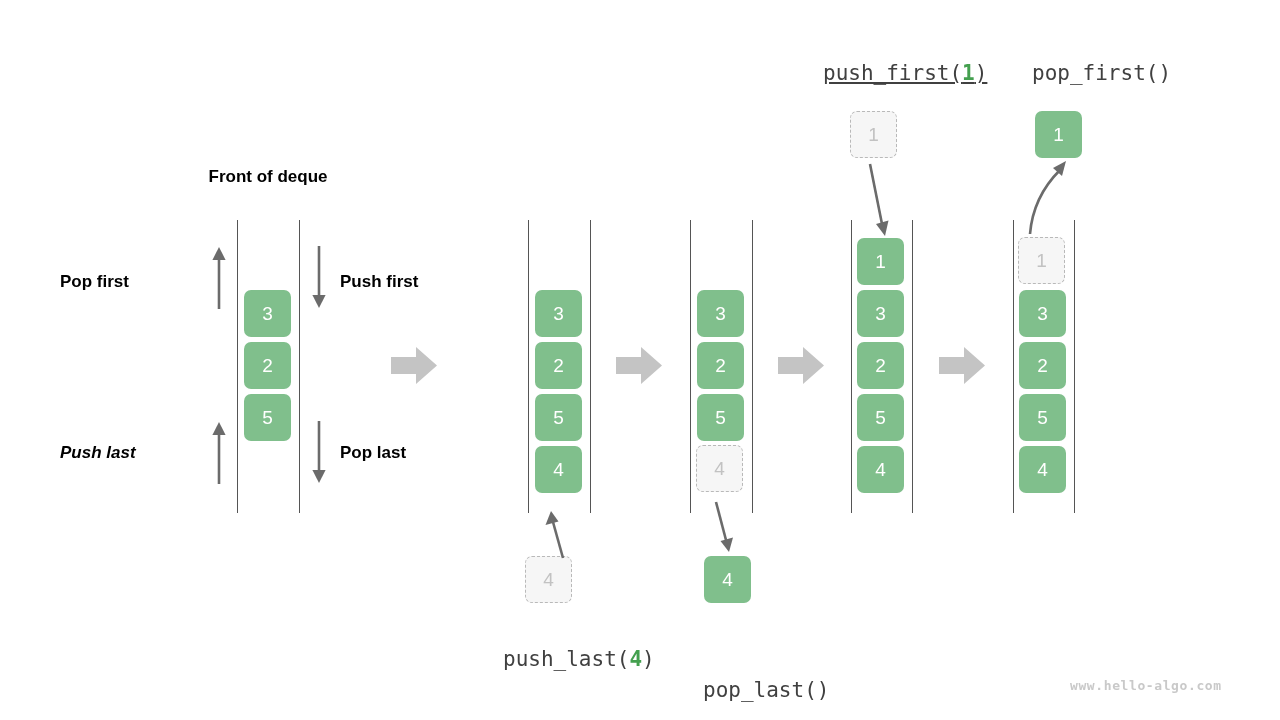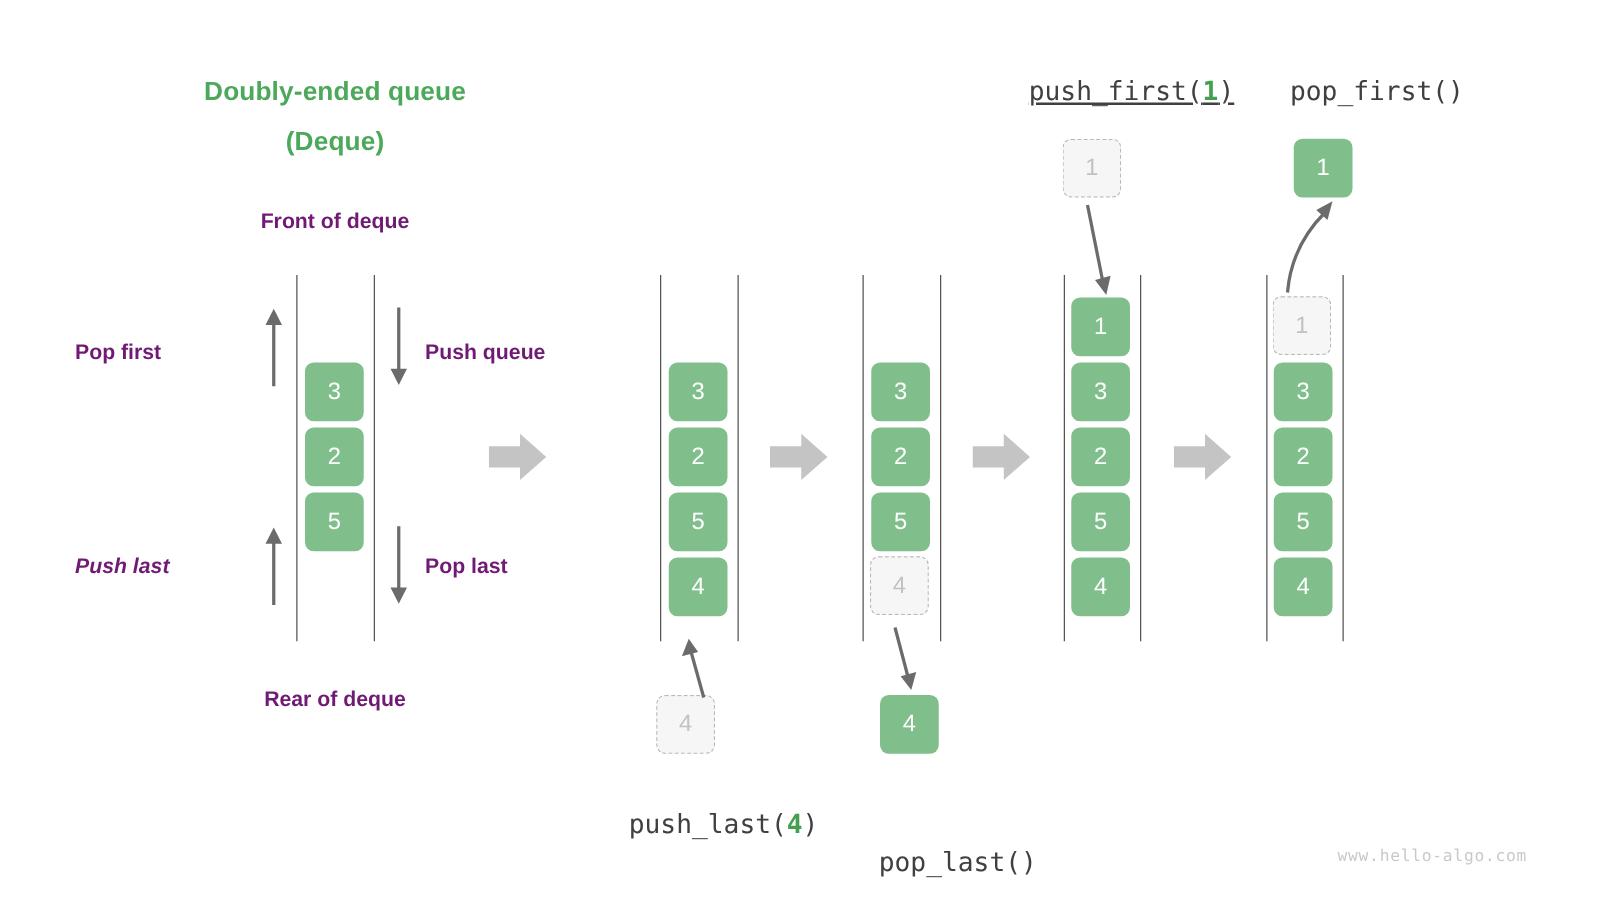--- a/index.html
+++ b/index.html
@@ -25,21 +25,21 @@
   .title {
     color: #4CA85A;
     font-weight: bold;
     font-size: 21px;
     text-align: center;
     line-height: 40px;
     letter-spacing: 0.1px;
     white-space: nowrap;
   }
   .label-bold {
-    color: #701a75;
+    color: #000000;
     font-weight: bold;
     font-size: 17px;
     text-align: center;
     white-space: nowrap;
     line-height: 20px;
   }
   .op-label {
     font-family: "DejaVu Sans Mono", "Liberation Mono", monospace;
     font-size: 21px;
     color: #404040;
@@ -49,20 +49,21 @@
   .op-label .arg {
     color: #44A04F;
     font-weight: bold;
   }
   .watermark {
     font-family: "DejaVu Sans Mono", "Liberation Mono", monospace;
     font-size: 13px;
     color: #c9c9c9;
     letter-spacing: 0.6px;
     white-space: nowrap;
+    font-weight: bold;
   }
 
   
   .rail {
     position: absolute;
     width: 1.4px;
     background: #555555;
   }
 
   
@@ -91,25 +92,22 @@
   .thin-arrow { position: absolute; }
 
   
   .big-arrow { position: absolute; }
 </style>
 </head>
 <body>
 
 <div class="stage">
 
-  <div class="abs title" style="left:148px; top:54px; width:240px;">Doubly-ended queue</div>
-  <div class="abs title" style="left:148px; top:94px; width:240px;">(Deque)</div>
 
   <div class="abs label-bold" style="left:148px; top:167px; width:240px;">Front of deque</div>
-  <div class="abs label-bold" style="left:148px; top:550px; width:240px;">Rear of deque</div>
 
   <div class="abs op-label" style="left:823px; top:60px;text-decoration:underline;"><span>push_first(</span><span class="arg">1</span><span>)</span></div>
 
   <div class="abs op-label" style="left:1032px; top:60px;">pop_first()</div>
 
   <div class="abs op-label" style="left:503px; top:646px;"><span>push_last(</span><span class="arg">4</span><span>)</span></div>
 
   <div class="abs op-label" style="left:703px; top:629px;margin-top:48px;">pop_last()</div>
 
   <div class="rail" style="left:237px; top:220px; height:293px;"></div>
@@ -130,21 +128,21 @@
   <svg class="thin-arrow" style="left:206px; top:420px;" width="26" height="65" viewBox="0 0 26 65">
     <line x1="13" y1="64" x2="13" y2="12" stroke="#6b6b6b" stroke-width="2.6"></line>
     <polygon points="13,2 6.4,15 19.6,15" fill="#6b6b6b"></polygon>
   </svg>
   <svg class="thin-arrow" style="left:306px; top:420px;" width="26" height="65" viewBox="0 0 26 65">
     <line x1="13" y1="1" x2="13" y2="53" stroke="#6b6b6b" stroke-width="2.6"></line>
     <polygon points="13,63 6.4,50 19.6,50" fill="#6b6b6b"></polygon>
   </svg>
 
   <div class="abs label-bold" style="left:60px; top:272px; width:140px; text-align:left;">Pop first</div>
-  <div class="abs label-bold" style="left:340px; top:272px; width:160px; text-align:left;">Push queue</div>
+  <div class="abs label-bold" style="left:340px; top:272px; width:160px; text-align:left;">Push first</div>
   <div class="abs label-bold" style="left:60px; top:443px; width:140px; text-align:left;font-style:italic;">Push last</div>
   <div class="abs label-bold" style="left:340px; top:443px; width:160px; text-align:left;">Pop last</div>
 
   <svg class="big-arrow" style="left:391px; top:347px;" width="46" height="37" viewBox="0 0 46 37">
     <polygon points="0,10 25,10 25,0 46,18.5 25,37 25,27 0,27" fill="#c4c4c4"></polygon>
   </svg>
 
   <div class="rail" style="left:528px; top:220px; height:293px;"></div>
   <div class="rail" style="left:590px; top:220px; height:293px;"></div>
 

